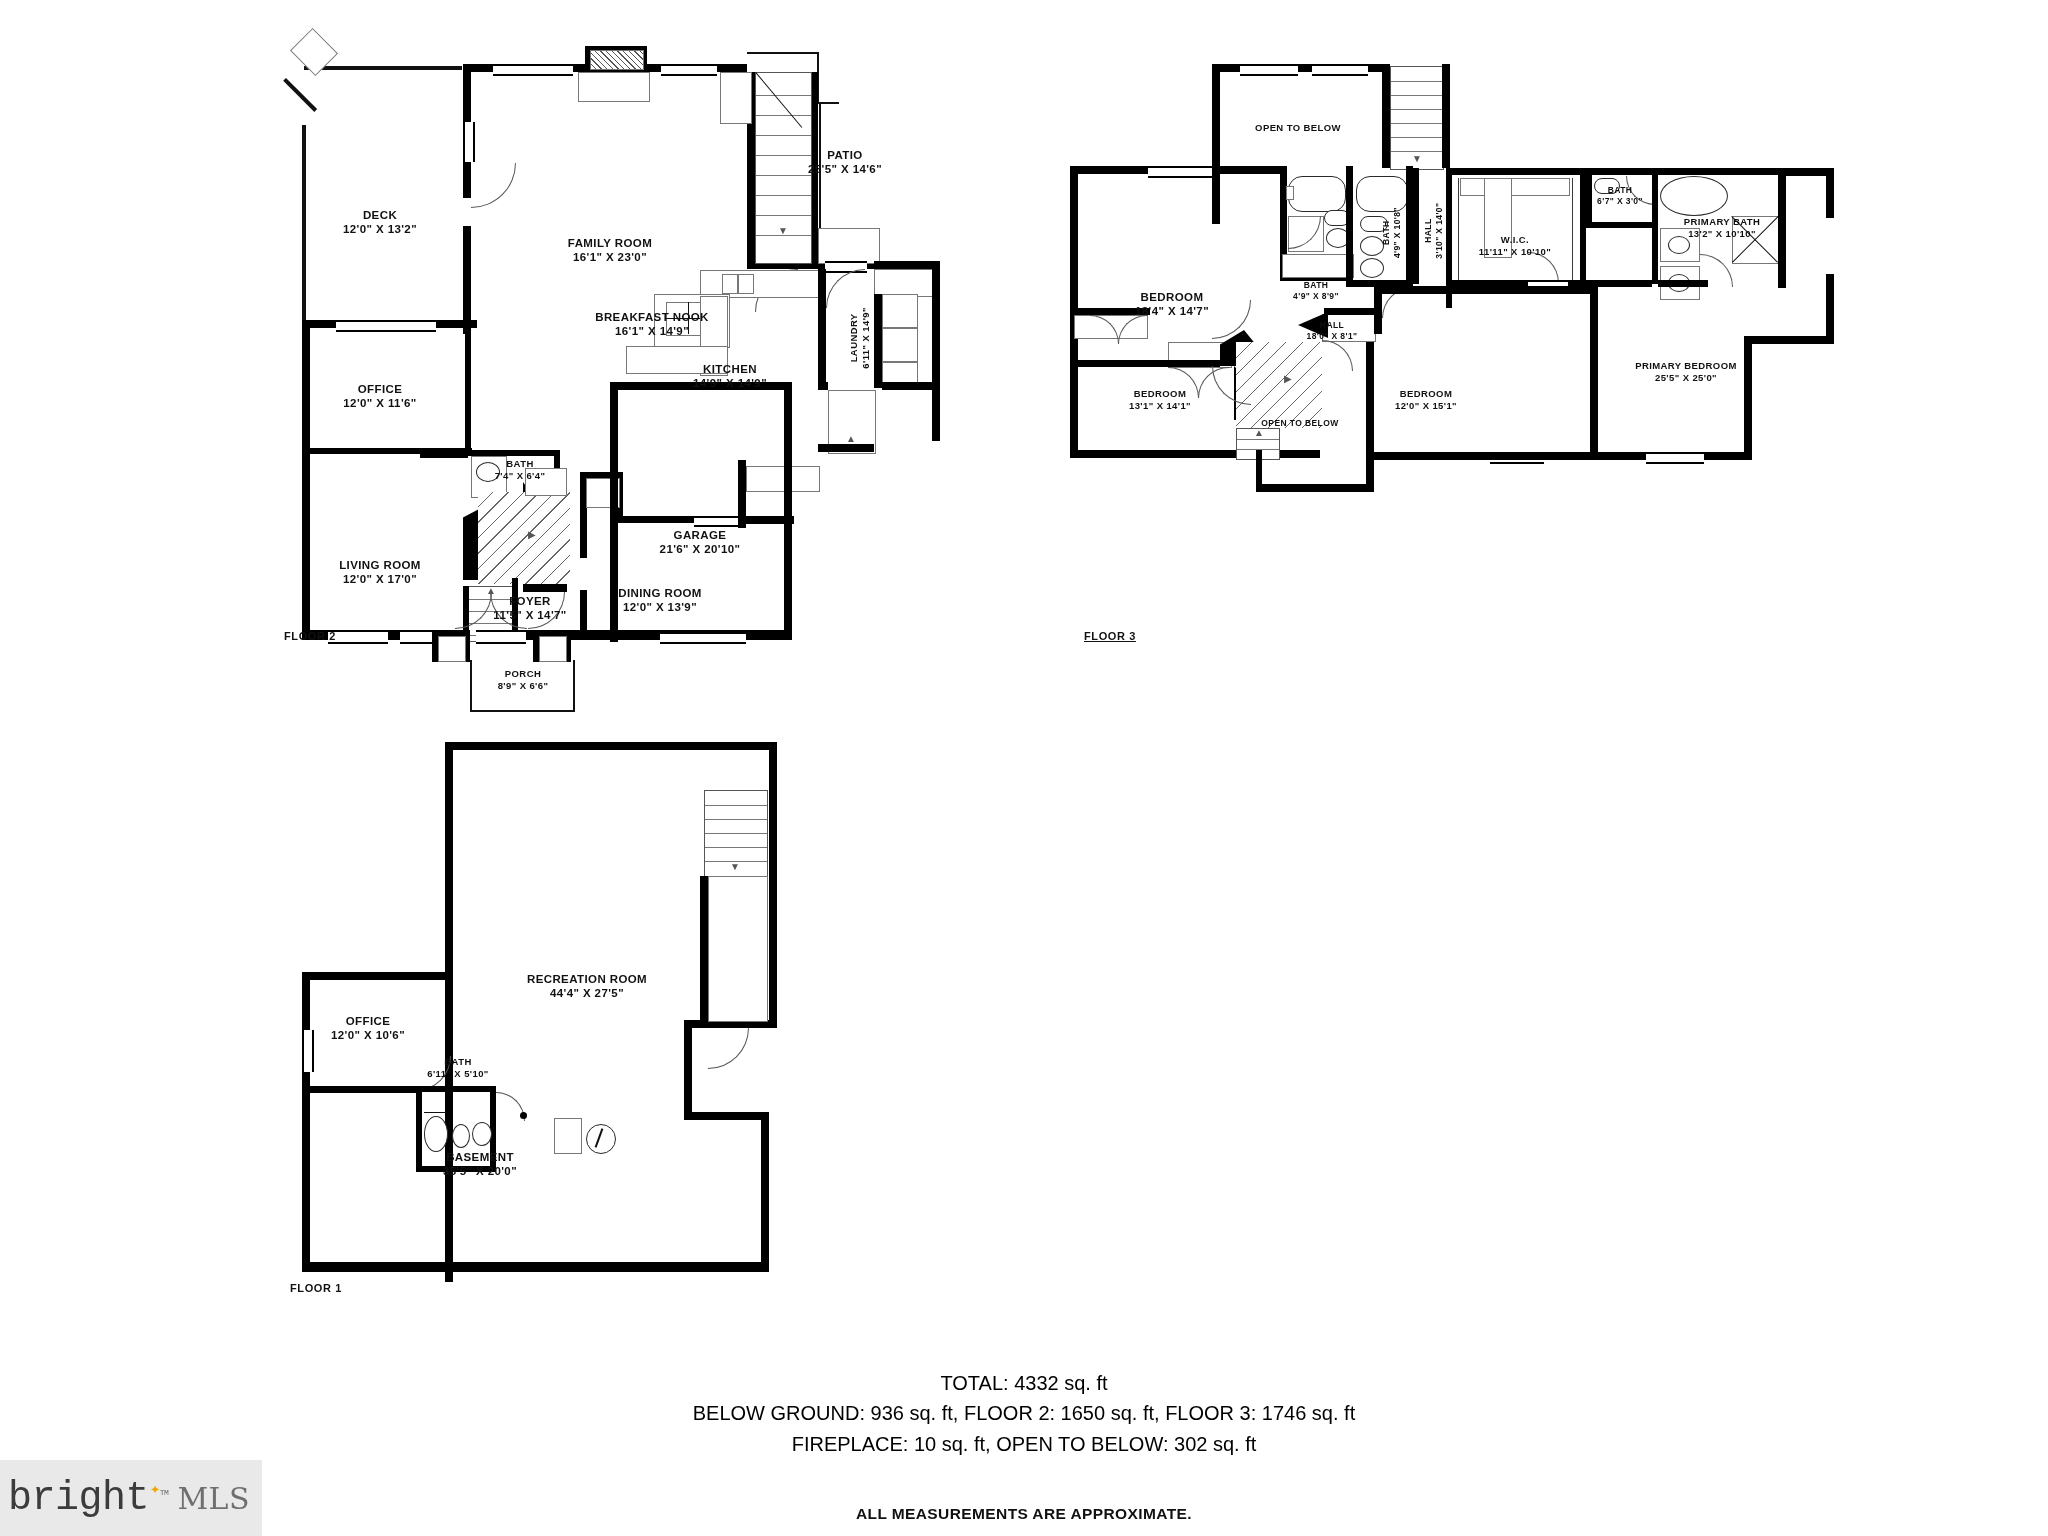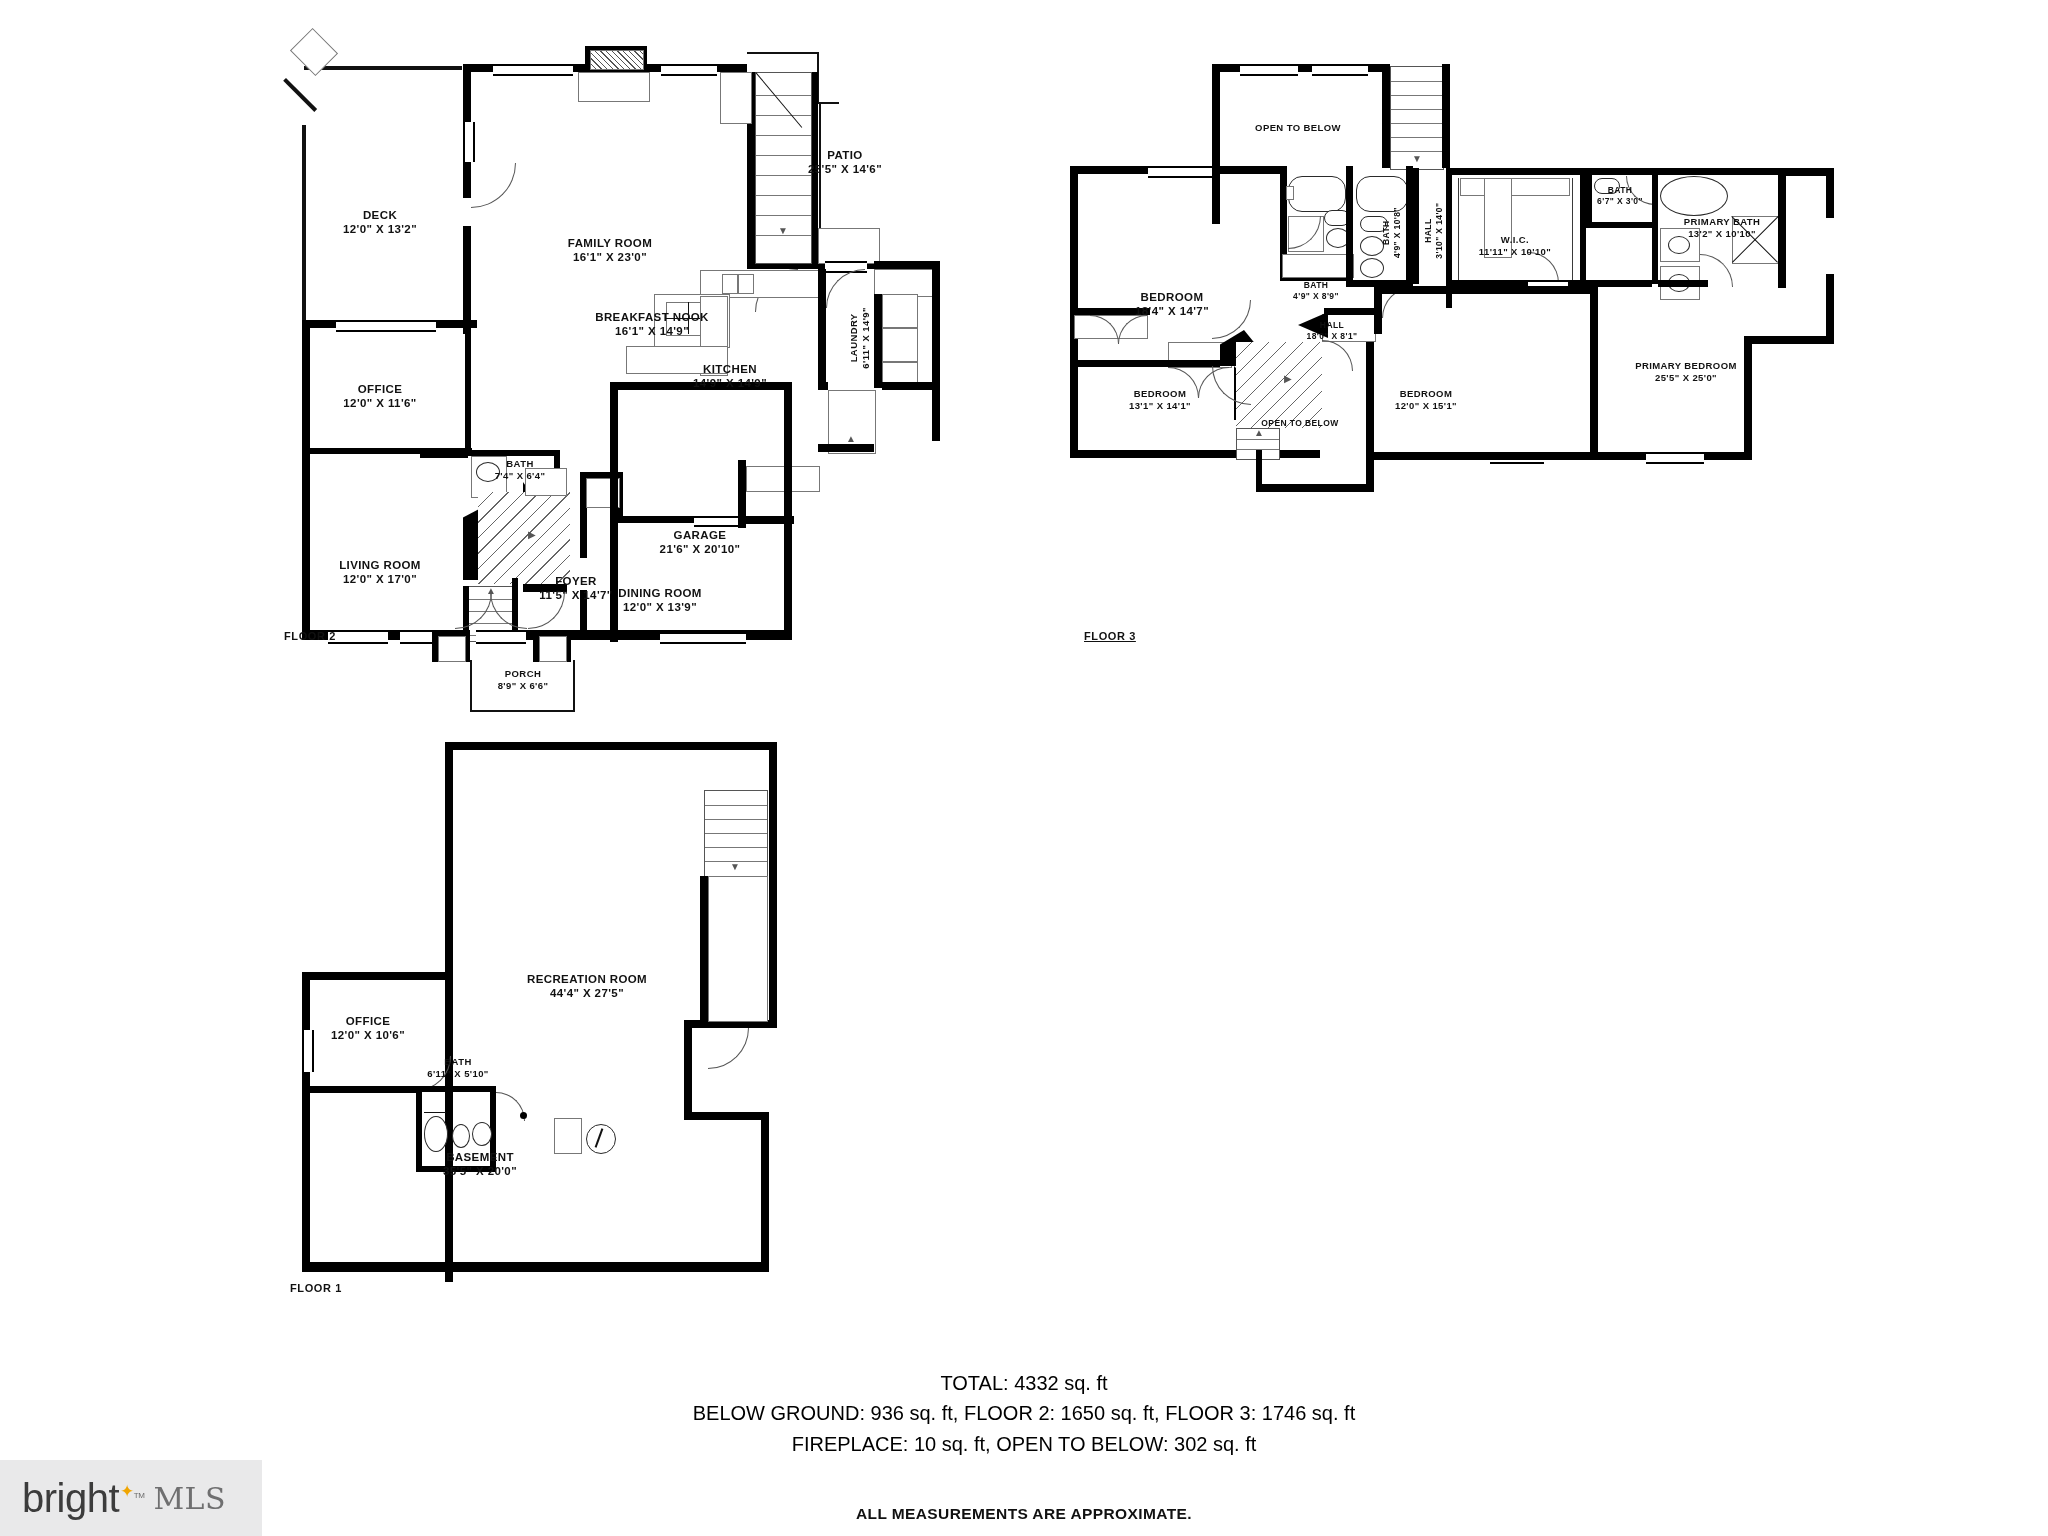--- a/index.html
+++ b/index.html
@@ -39,21 +39,21 @@
   .stair i{position:absolute;left:0;right:0;height:0;border-top:1px solid #777;}
   .arrow{position:absolute;font-size:10px;color:#555;line-height:1;}
 
   
   #summary{position:absolute;left:0;right:0;text-align:center;font-size:20px;line-height:1.52;color:#000;}
   #summary .ln1{display:block;}
   #approx{position:absolute;left:0;right:0;text-align:center;font-size:15.5px;font-weight:bold;letter-spacing:.4px;}
 
   
   #logo{position:absolute;left:0;bottom:0;width:262px;height:76px;background:#e9e9ea;display:flex;align-items:center;}
-  #logo .bw{font-family:Liberation Sans, sans-serif;font-size:40px;color:#3c3c3c;margin-left:22px;letter-spacing:-.5px;}
+  #logo .bw{font-family:Liberation Mono, monospace;font-size:40px;color:#3c3c3c;margin-left:8px;letter-spacing:-.5px;}
   #logo .star{color:#f0a500;font-size:17px;vertical-align:super;margin-left:1px;}
   #logo .tm{font-size:8px;color:#6b6b6b;vertical-align:super;}
   #logo .mls{font-family:"DejaVu Serif","Liberation Serif",serif;font-size:30px;color:#6f6f70;margin-left:9px;letter-spacing:.5px;}
 </style>
 </head>
 <body>
 
 <div class="plan" id="floor2" style="left:280px;top:30px;width:730px;height:660px;">
 
   <div class="ln" style="left:22px;top:95px;width:4px;height:200px;"></div>
@@ -224,21 +224,21 @@
       <span class="d">6'11" X 14'9"</span>
     </div>
   <div class="lbl sm" style="left:240px;top:428px;">
     <span class="n">BATH</span>
       <span class="d">7'4" X 6'4"</span>
     </div>
   <div class="lbl" style="left:100px;top:528px;">
     <span class="n">LIVING ROOM</span>
       <span class="d">12'0" X 17'0"</span>
     </div>
-  <div class="lbl" style="left:250px;top:544px;margin-left:46px;">
+  <div class="lbl" style="left:250px;top:564px;">
     <span class="n">FOYER</span>
       <span class="d">11'5" X 14'7"</span>
     </div>
   <div class="lbl" style="left:380px;top:556px;">
     <span class="n">DINING ROOM</span>
       <span class="d">12'0" X 13'9"</span>
     </div>
   <div class="lbl" style="left:420px;top:498px;">
     <span class="n">GARAGE</span>
       <span class="d">21'6" X 20'10"</span>

